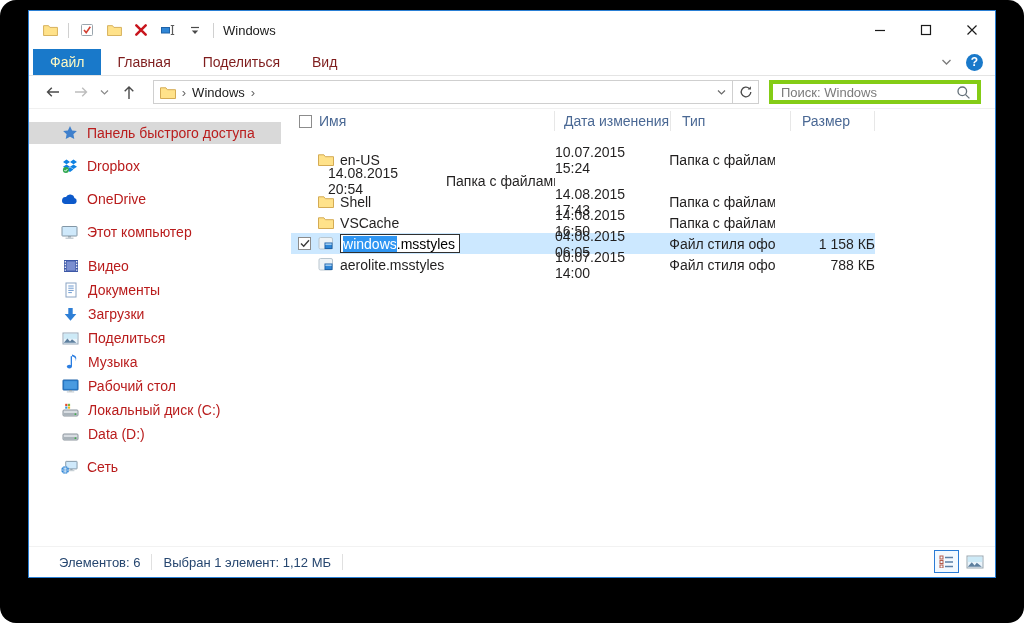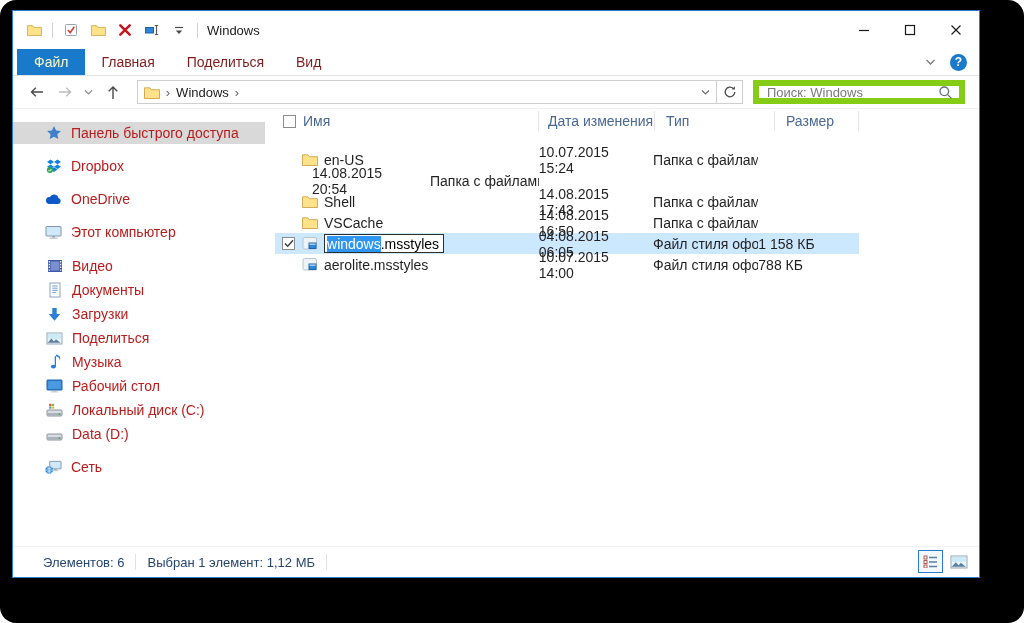--- a/index.html
+++ b/index.html
@@ -1,18 +1,18 @@
 <!DOCTYPE html>
 <html><head>
 <meta charset="utf-8">
 <style>
   html,body{margin:0;padding:0;width:1024px;height:623px;background:#fff;
     font-family:"Liberation Sans","DejaVu Sans",sans-serif;overflow:hidden;}
   .canvas{position:fixed;left:0;top:0;width:1024px;height:623px;background:#000;border-radius:16px;}
-  .window{position:absolute;left:12px;top:10px;width:966px;height:566px;background:#fff;
+  .window{position:absolute;left:28px;top:10px;width:966px;height:566px;background:#fff;
     border:1px solid #2a7fd4;display:flex;flex-direction:column;}
   
   .titlebar{height:38px;display:flex;align-items:center;flex:0 0 auto;}
   .qat{display:flex;align-items:center;gap:9px;padding-left:12px;}
   .qbtn{display:flex;align-items:center;justify-content:center;width:18px;height:18px;cursor:default;}
   .tsep{width:1px;height:15px;background:#d0d0d0;}
   .win-title{margin-left:9px;font-size:13px;color:#1a1a1a;}
   .wctls{margin-left:auto;display:flex;height:100%;}
   .wctl{width:46px;display:flex;align-items:center;justify-content:center;}
   
@@ -23,21 +23,21 @@
   .helpcirc{width:17px;height:17px;border-radius:50%;background:#1979ca;color:#fff;font-size:12px;
     font-weight:bold;display:flex;align-items:center;justify-content:center;}
   
   .toolbar{height:32px;display:flex;align-items:center;padding:0 14px 0 10px;gap:2px;border-bottom:1px solid #f0f0f0;flex:0 0 auto;}
   .navbtn{display:flex;align-items:center;justify-content:center;height:24px;}
   .addrwrap{display:flex;align-items:stretch;height:24px;border:1px solid #cfcfcf;background:#fff;
     margin-left:8px;width:620px;box-sizing:border-box;}
   .crumbs{display:flex;align-items:center;gap:6px;padding:0 6px;flex:1;font-size:13px;color:#1a1a1a;}
   .addr-dd{width:22px;display:flex;align-items:center;justify-content:center;}
   .addr-refresh{width:25px;display:flex;align-items:center;justify-content:center;border-left:1px solid #cfcfcf;}
-  .searchbox{display:flex;align-items:center;height:24px;border:6px solid #84cc16;background:#fff;
+  .searchbox{display:flex;align-items:center;height:24px;border:4px solid #84cc16;background:#fff;
     margin-left:8px;width:212px;box-sizing:border-box;padding:0 6px;}
   .searchbox input{flex:1;border:none;outline:none;font-size:13px;color:#1a1a1a;
     font-family:"Liberation Sans","DejaVu Sans",sans-serif;background:transparent;min-width:0;}
   .searchbox input::placeholder{color:#7a7a7a;opacity:1;}
   
   .main{flex:1;display:flex;overflow:hidden;}
   .sidebar{width:262px;flex:0 0 auto;padding-top:13px;}
   .side-item{display:flex;align-items:center;gap:9px;height:22px;padding-left:32px;margin-bottom:11px;
     font-size:14px;color:#b91c1c;width:220px;cursor:default;}
   .side-item.selected{background:#d9d9d9;width:220px;}
@@ -53,21 +53,21 @@
   .hc-date{width:116px;padding-left:9px;}
   .hc-type{width:120px;padding-left:11px;}
   .hc-size{width:84px;padding-left:11px;}
   .sortmark{position:absolute;left:105px;top:-9px;}
   .row{display:flex;height:21px;align-items:center;font-size:14px;color:#211f1f;width:584px;}
   .row.selected{background:#cce8ff;}
   .c-check{width:28px;display:flex;justify-content:center;align-items:center;box-sizing:border-box;}
   .c-name{width:236px;display:flex;align-items:center;gap:6px;box-sizing:border-box;}
   .c-date{width:116px;padding-left:9px;box-sizing:border-box;}
   .c-type{width:120px;padding-left:11px;box-sizing:border-box;white-space:nowrap;overflow:hidden;}
-  .c-size{width:104px;padding-right:9px;box-sizing:border-box;}
+  .c-size{width:104px;box-sizing:border-box;text-align:right;}
   .checkbox{width:13px;height:13px;border:1px solid #8c8c8c;background:#fff;display:flex;
     align-items:center;justify-content:center;box-sizing:border-box;}
   .renamebox{display:inline-flex;align-items:center;height:19px;border:1px solid #2f2f2f;background:#fff;
     padding:0 2px;width:120px;box-sizing:border-box;font-size:14px;}
   .selpart{background:#2e95f2;color:#fff;}
   .restpart{color:#000;}
   
   .statusbar{height:30px;flex:0 0 auto;display:flex;align-items:center;font-size:13px;color:#26466f;
     padding-left:30px;position:relative;border-top:1px solid #f2f2f2;}
   .sdiv{width:1px;height:16px;background:#e0e0e0;margin:0 11px;}

